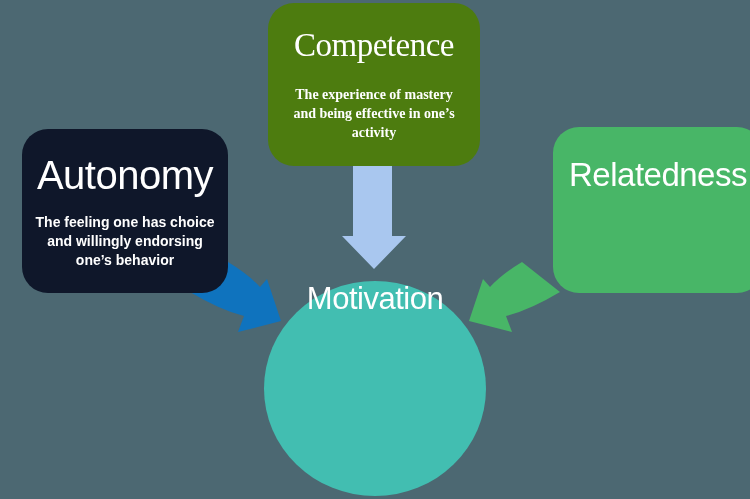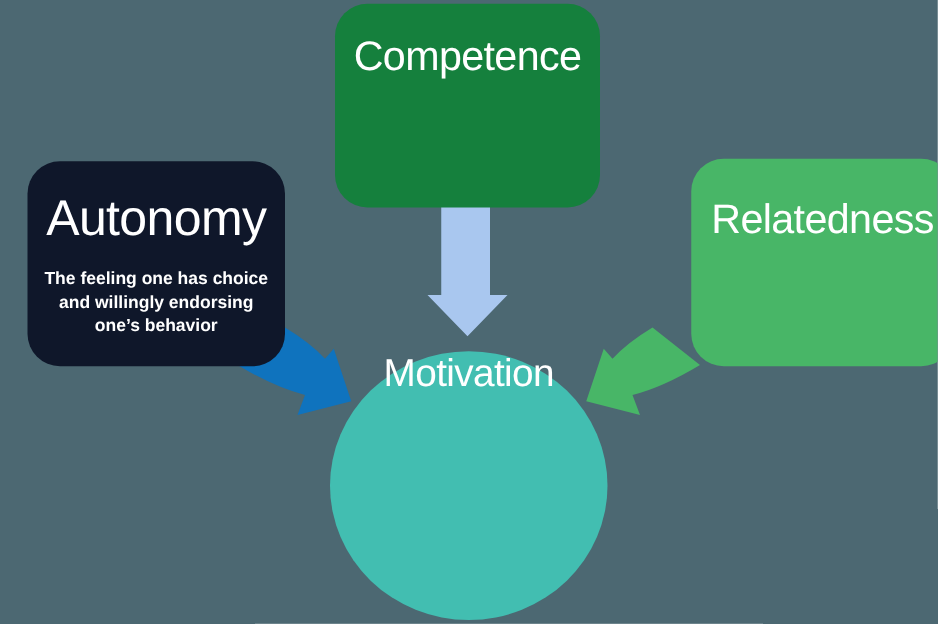--- a/index.html
+++ b/index.html
@@ -81,22 +81,25 @@
     <path d="M 560 292 L 522 262 Q 502 274 490 287 L 483 279 L 469 321 L 512 332 L 506 316 Q 530 310 560 292 Z" fill="#48B667"></path>
   </svg>
 
   <div class="bubble bubble-autonomy" style="background: #0f172a;">
     <div class="title title-lg">Autonomy</div>
     <div class="desc">The feeling one has choice
 and willingly endorsing
 one’s behavior</div>
   </div>
 
-  <div class="bubble bubble-competence" style="background: #15803d;">
+  <div class="bubble bubble-competence" style="background: #4d7c0f; font-family: Liberation Serif, serif;">
     <div class="title title-md">Competence</div>
+    <div class="desc">The experience of mastery
+and being effective in one’s
+activity</div>
   </div>
 
   <div class="bubble bubble-relatedness" style="background: rgb(72, 182, 103);">
     <div class="title title-md">Relatedness</div>
   </div>
 
   <div class="motivation-circle" style="background: rgb(66, 190, 177);">
     <div class="title">Motivation</div>
   </div>
 

